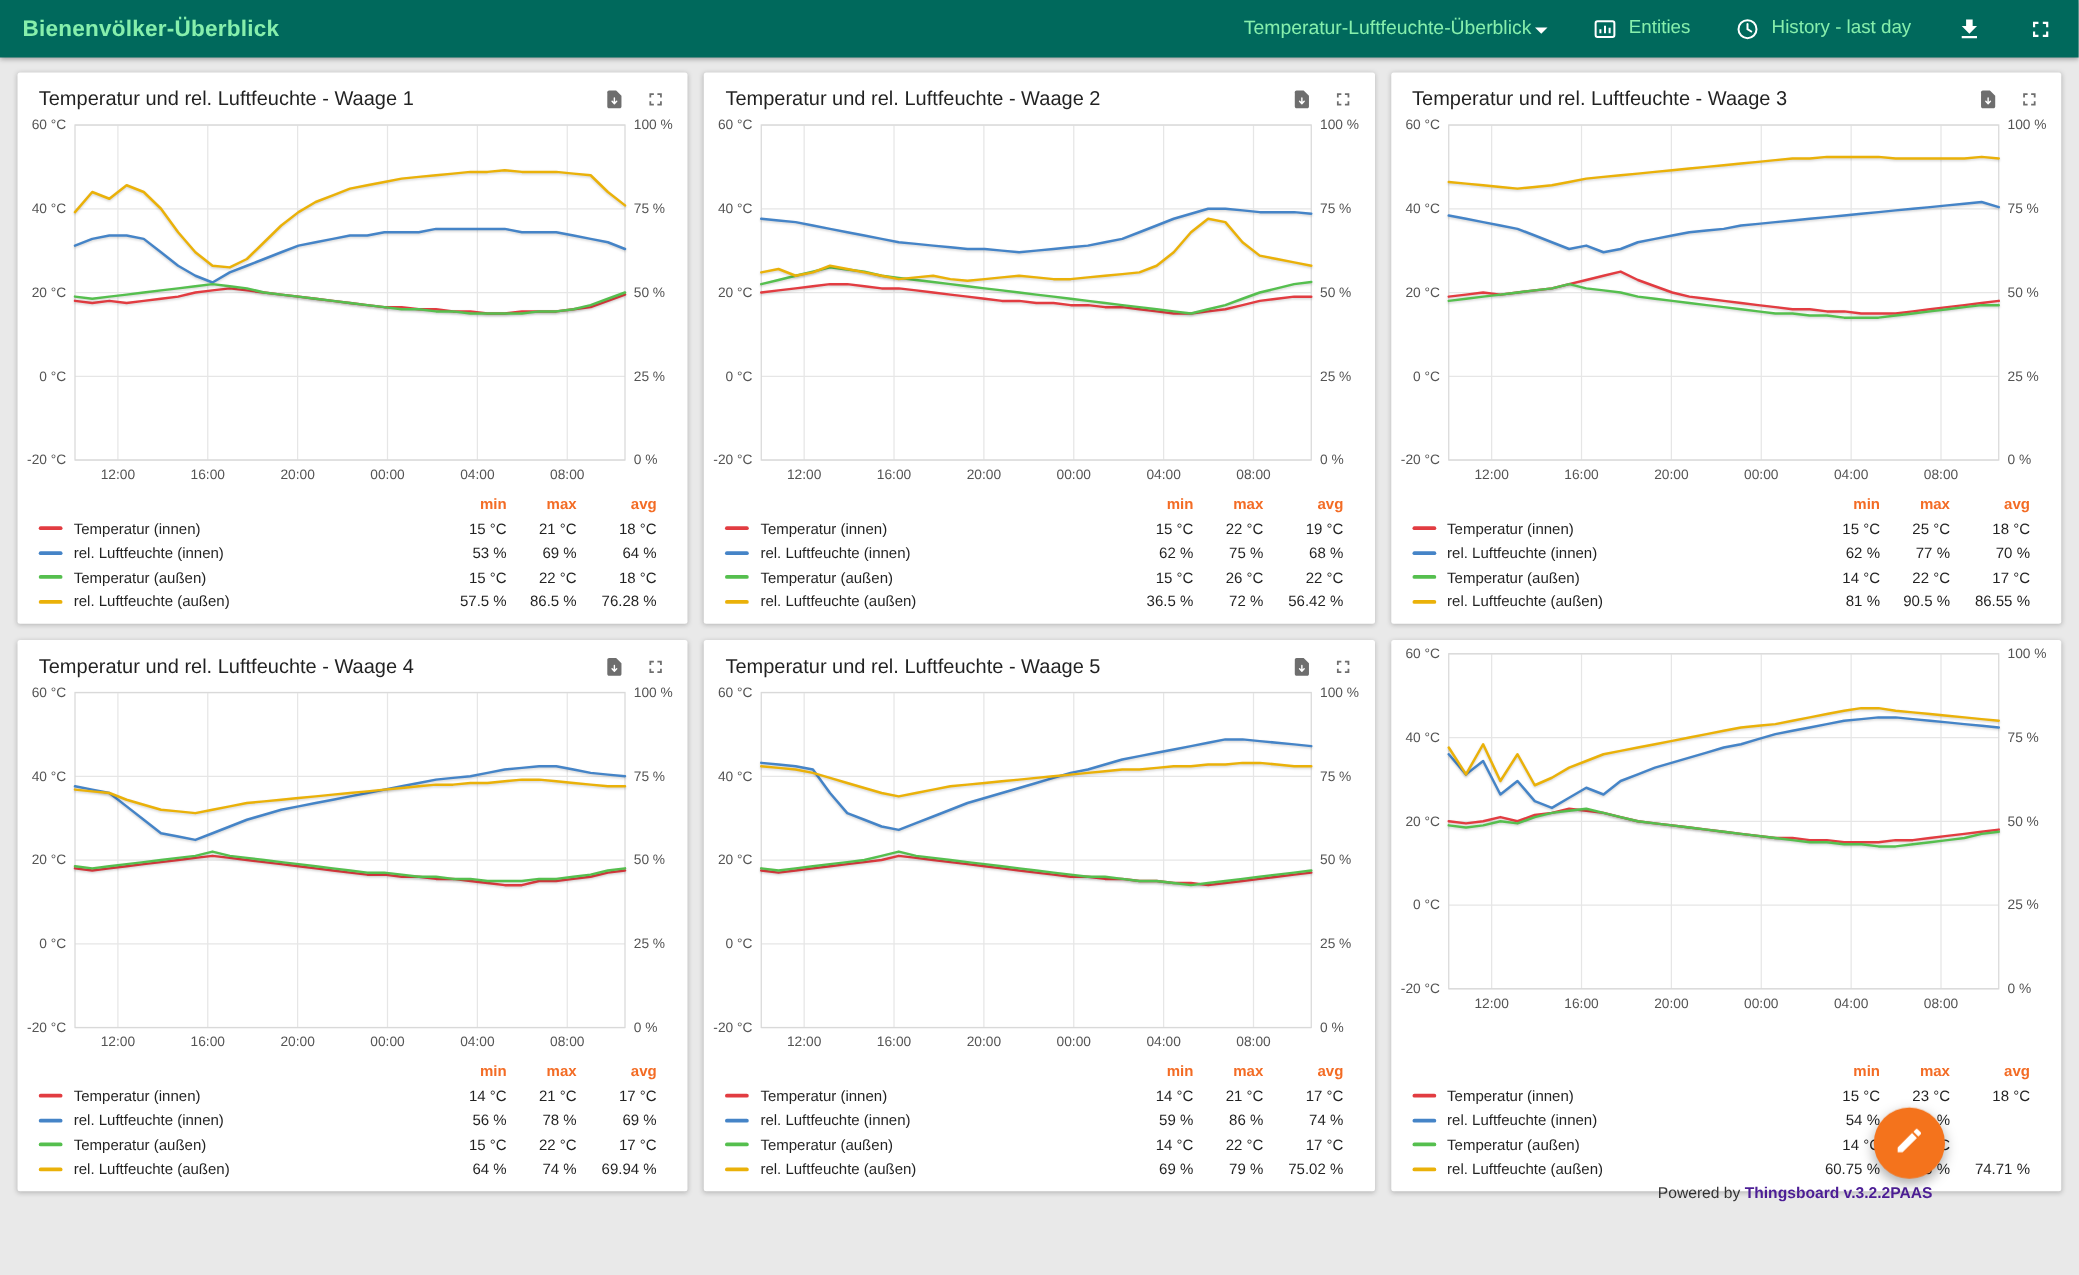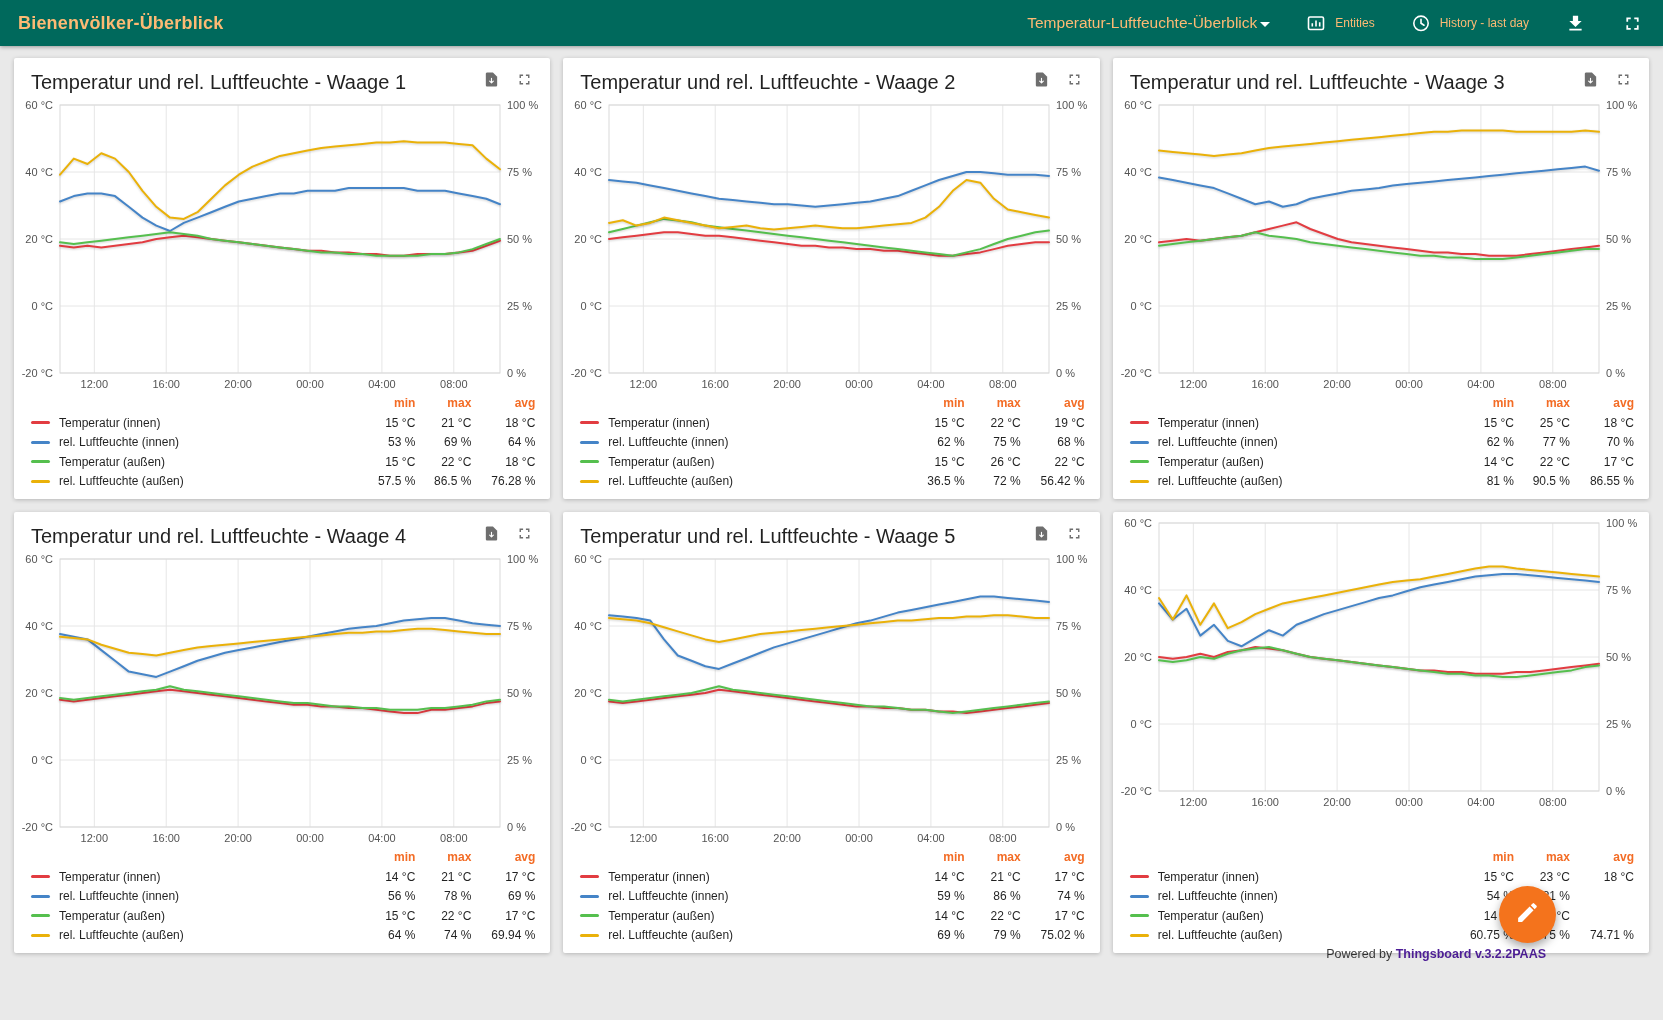--- a/index.html
+++ b/index.html
@@ -6,56 +6,56 @@
   html, body { margin: 0; padding: 0; }
   body {
     width: 1663px; height: 1020px;
     background: #e9e9e9;
     font-family: "Liberation Sans", "DejaVu Sans", sans-serif;
     position: relative; overflow: hidden;
   }
 
   
   .topbar {
-    height: 46px; background: #00695c; color: #fdba74;
+    height: 46px; background: #00695c; color: #86efac;
     display: flex; align-items: center;
     padding: 0 20px 0 18px;
     box-shadow: 0 1px 4px rgba(0,0,0,.35);
     position: relative; z-index: 5;
   }
   .topbar-title { font-size: 18px; font-weight: bold; letter-spacing: .2px; }
   .topbar-right { margin-left: auto; display: flex; align-items: center; gap: 36px; }
   .state-select { display: flex; align-items: center; gap: 3px; font-size: 15.5px; font-weight: 500; cursor: pointer; }
   .caret { width: 0; height: 0; border-left: 5px solid transparent; border-right: 5px solid transparent; border-top: 5px solid #fff; margin-top: 3px; }
-  .tb-btn { display: flex; align-items: center; gap: 9px; font-size: 12px; font-weight: 500; cursor: pointer; }
+  .tb-btn { display: flex; align-items: flex-start; gap: 9px; font-size: 15px; font-weight: 500; cursor: pointer; }
   .icon-btn { display: flex; cursor: pointer; }
   .topbar svg { display: block; }
 
   
   .grid {
     display: grid; grid-template-columns: repeat(3, 1fr);
     grid-auto-rows: 441px; gap: 13px; padding: 12px 14px;
   }
   .card {
     background: #fff; border-radius: 2px;
     box-shadow: 0 1px 4px rgba(0,0,0,.22);
     display: flex; flex-direction: column; overflow: hidden;
   }
   .card-header { display: flex; align-items: flex-start; padding: 13px 12px 0 17px; }
-  .card-title { font-size: 20px; color: rgba(0,0,0,.87); }
+  .card-title { font-size: 16px; color: rgba(0,0,0,.87); }
   .card-actions { margin-left: auto; display: flex; gap: 16px; padding-right: 5px; }
   .card-actions .action { cursor: pointer; display: flex; }
 
   .plot { flex: 1; margin: 2px 4px 0 4px; min-height: 0; position: relative; }
   .plot svg { position: absolute; left: 0; top: 0; }
   .tick { font-size: 11px; fill: #545454; }
   .series-line { filter: drop-shadow(0 1.5px 1px rgba(0,0,0,.18)); }
 
   
-  .legend { padding: 4px 15px 11px 17px; }
+  .legend { padding: 4px 25px 11px 17px; }
   .legend-grid {
     display: grid; grid-template-columns: 1fr 58px 56px 64px;
     align-items: center; row-gap: 5.5px;
     font-size: 12px; color: rgba(0,0,0,.87);
   }
   .legend-head { text-align: right; color: #f36c25; font-weight: bold; }
   .legend-val { text-align: right; white-space: nowrap; }
   .legend-name { display: flex; align-items: center; cursor: pointer; }
   .swatch { width: 19px; height: 3px; border-radius: 1.5px; margin-right: 9px; flex: none; }
 

